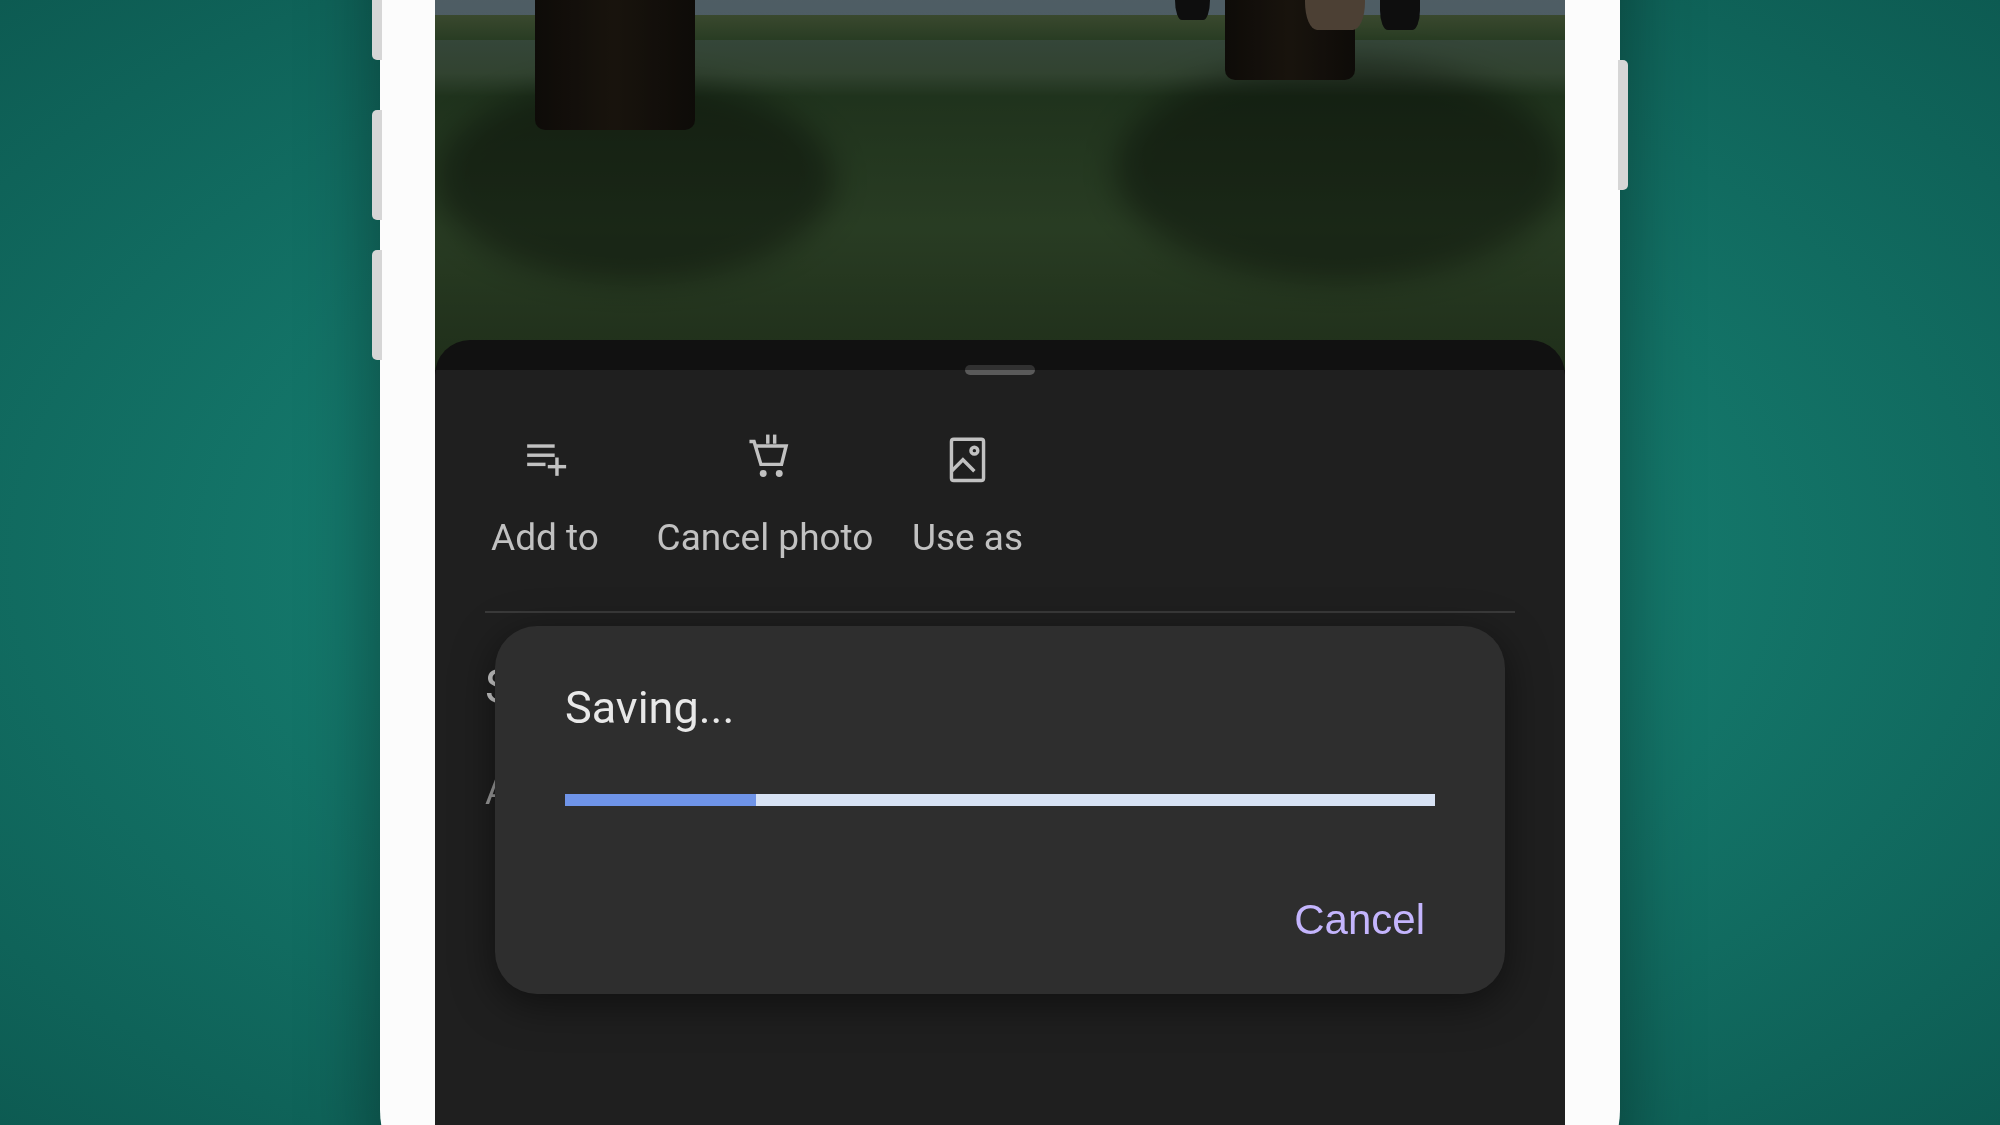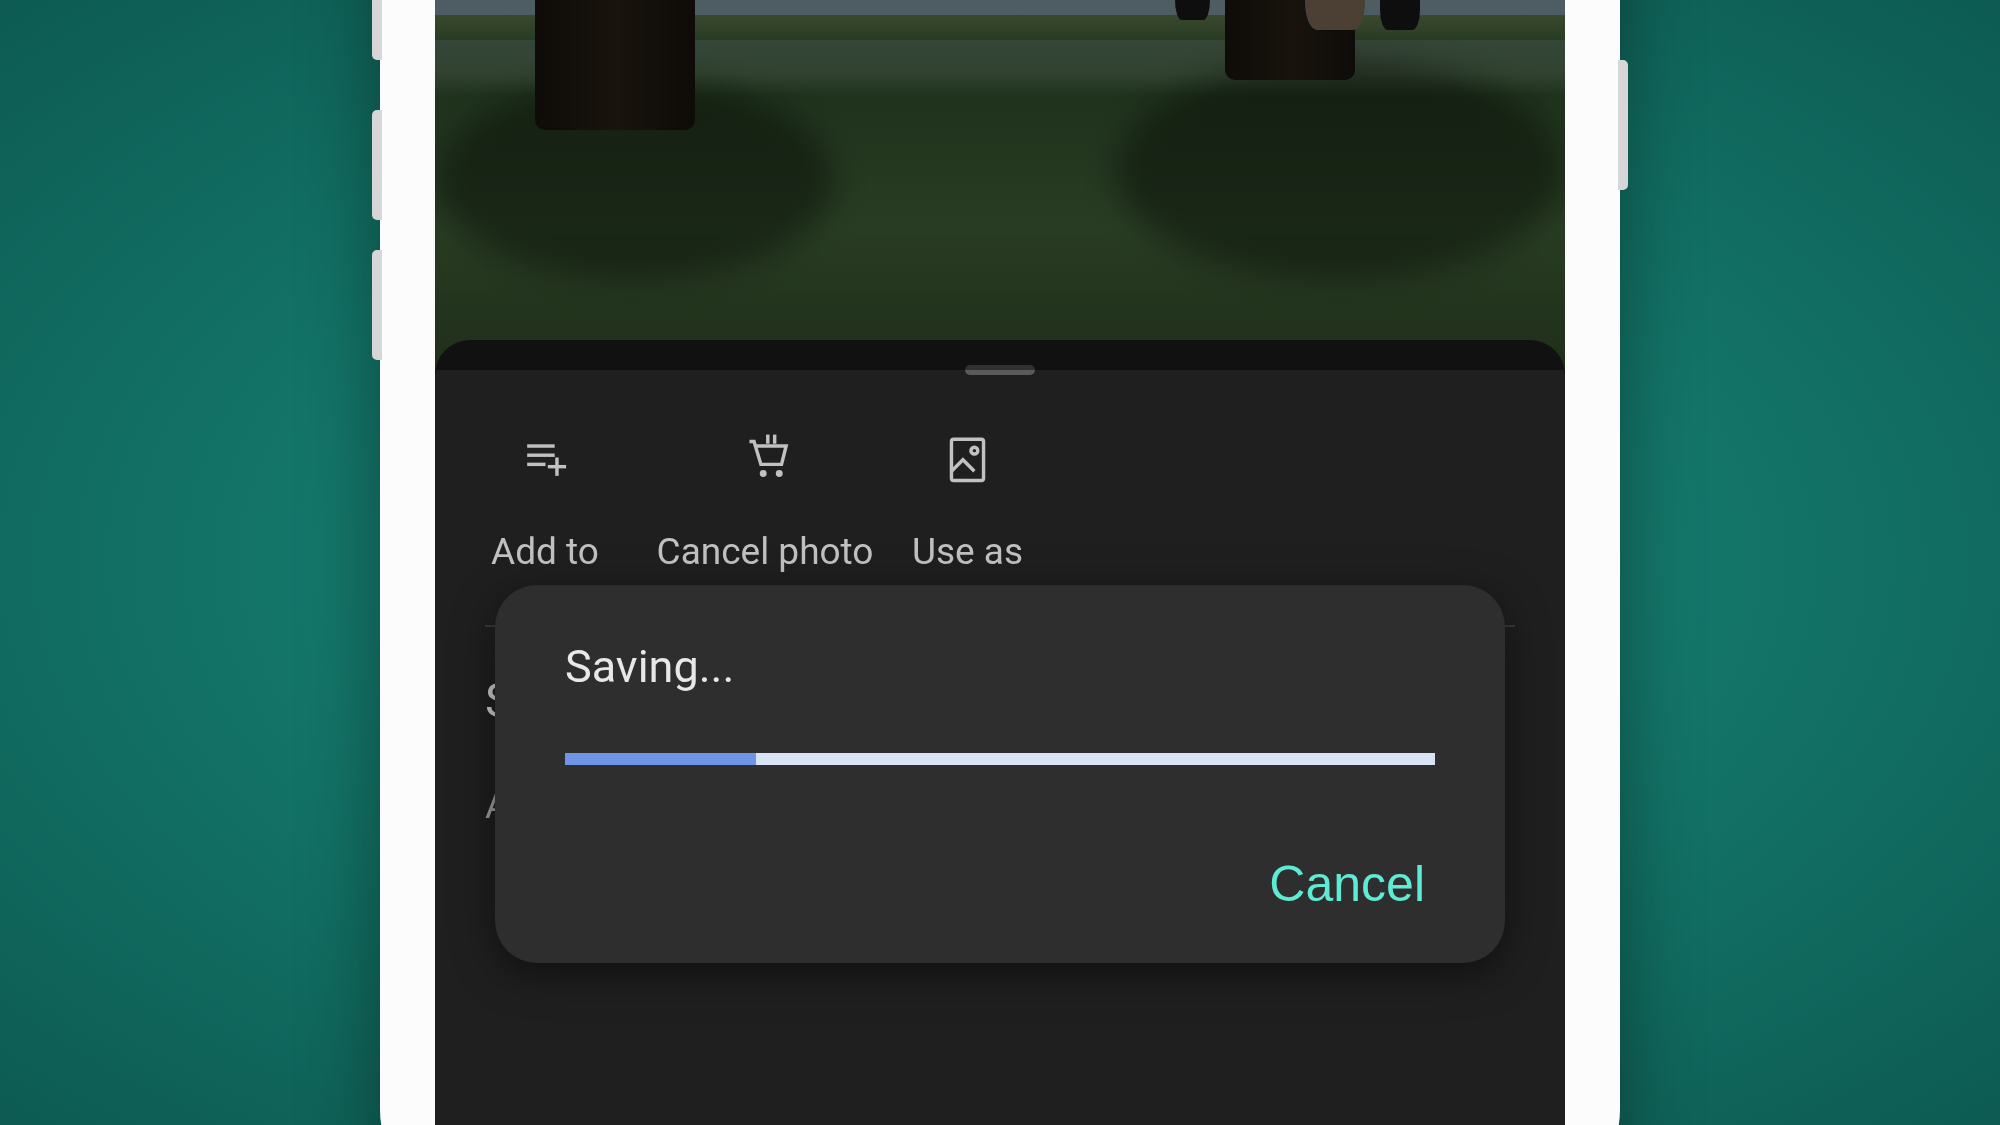--- a/index.html
+++ b/index.html
@@ -146,21 +146,21 @@
     .actions-row {
       display: flex;
       padding: 55px 10px 0 10px;
       gap: 0;
     }
     .action-item {
       flex: 0 0 240px;
       display: flex;
       flex-direction: column;
       align-items: center;
-      gap: 44px;
+      gap: 30px;
       color: #c1c1c1;
     }
     .action-item:first-child { flex: 0 0 200px; }
     .action-item:last-child { flex: 0 0 165px; }
     .action-icon {
       height: 55px;
       display: flex;
       align-items: center;
       justify-content: center;
     }
@@ -191,21 +191,21 @@
       font-size: 48px;
       color: #d0d0d0;
     }
     .section-sub {
       font-size: 37px;
       color: #a0a0a0;
       margin-top: 55px;
     }
     .dialog {
       position: absolute;
-      top: 785px;
+      top: 826px;
       left: 60px;
       right: 60px;
       background: #2e2e2e;
       border-radius: 42px;
       padding: 55px 70px 50px 70px;
       box-shadow: 0 10px 40px rgba(0,0,0,0.5);
       z-index: 10;
     }
     .dialog-title {
       color: #e8e8e8;
@@ -225,22 +225,22 @@
       left: 0;
       height: 100%;
       width: 22%;
       background: #6f94e8;
     }
     .dialog-actions {
       display: flex;
       justify-content: flex-end;
     }
     .dialog-cancel {
-      color: #5eead4;
-      font-size: 50px;
+      color: #c4b5fd;
+      font-size: 42px;
       font-weight: 400;
       background: none;
       border: none;
       cursor: pointer;
       padding: 0 10px;
     }
   </style>
 </head>
 <body>
 

